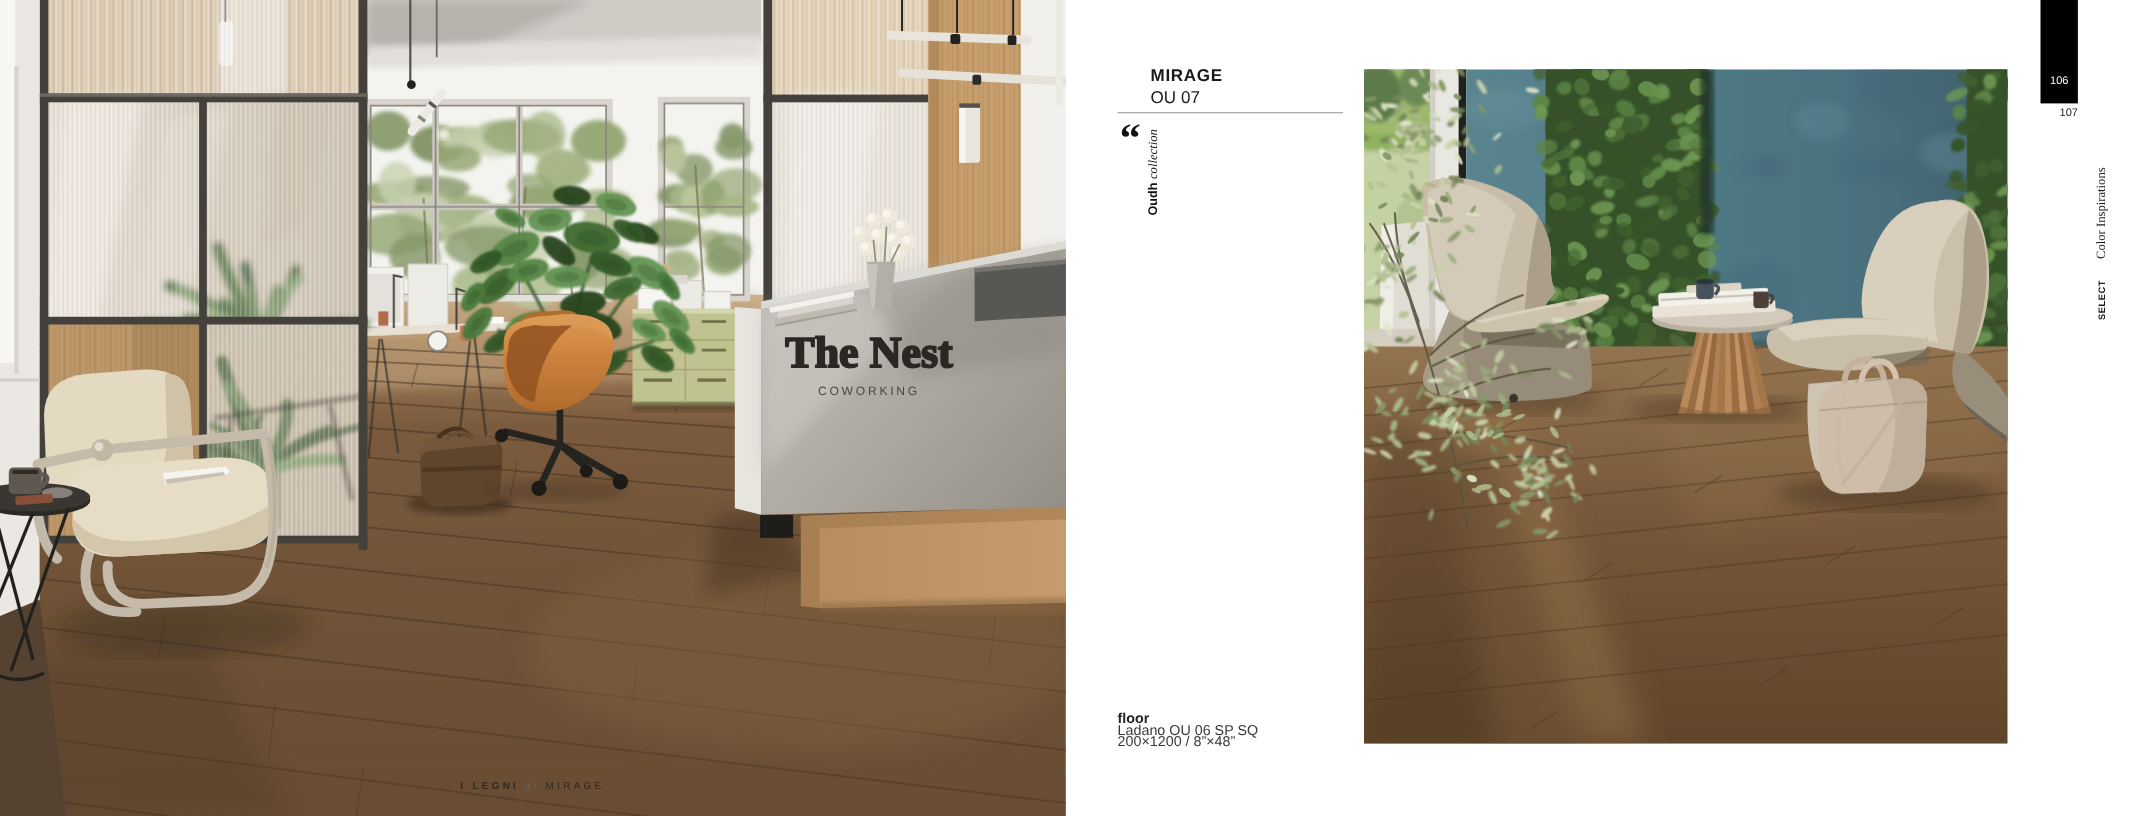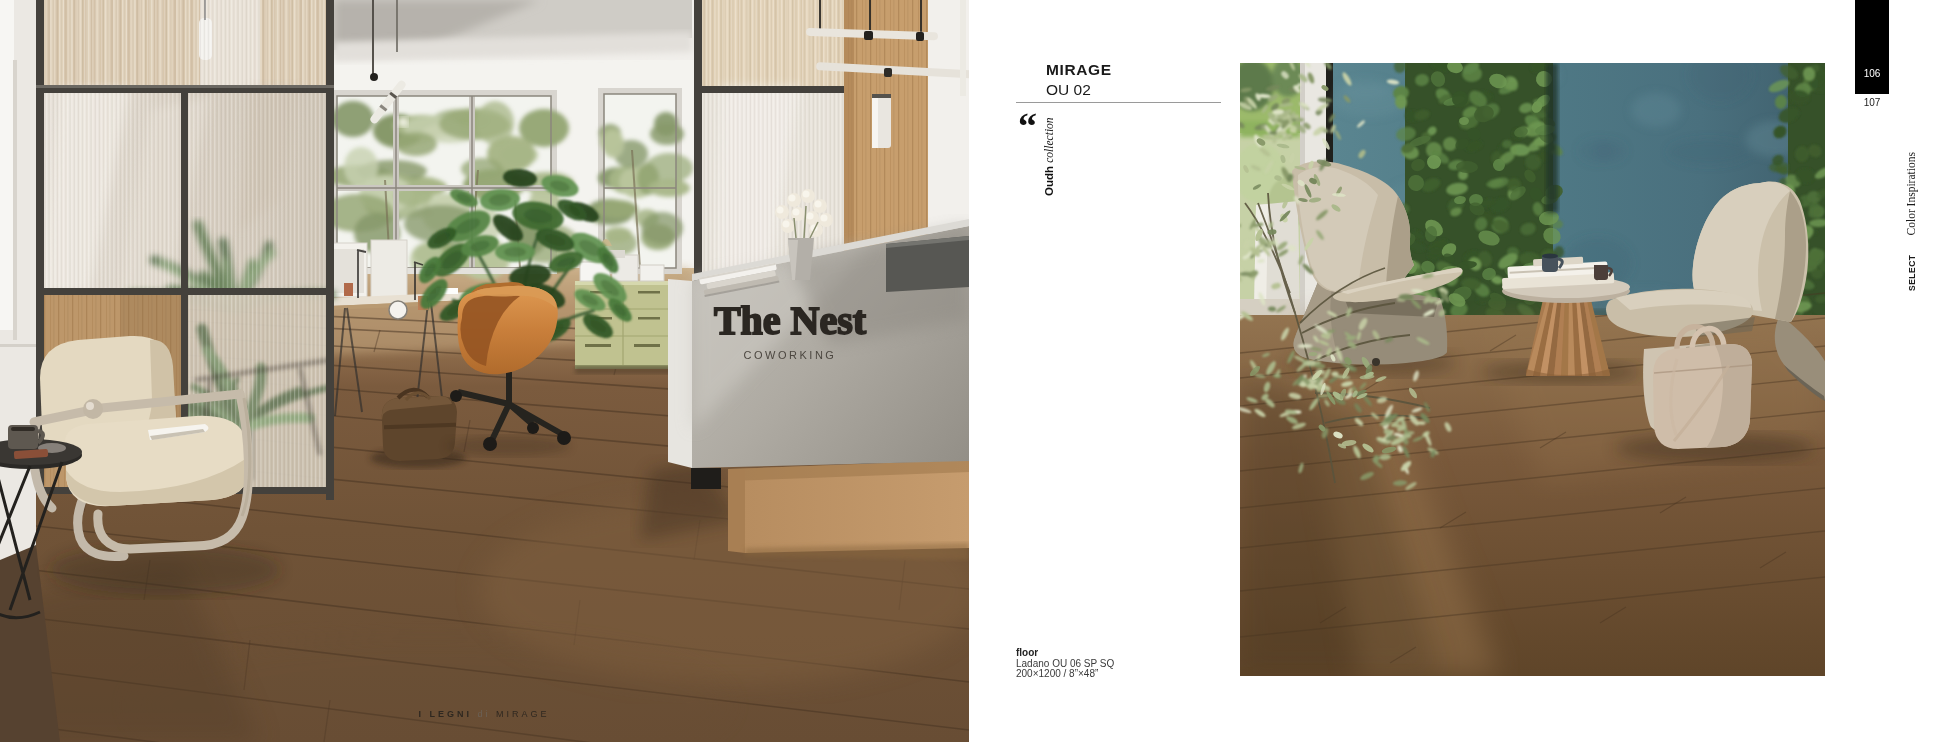--- a/index.html
+++ b/index.html
@@ -620,33 +620,33 @@
 <ellipse cx="52" cy="448" rx="14" ry="5" fill="#86807a"></ellipse>
 
 <rect x="14" y="450" width="34" height="8" rx="2" fill="#8a4f38" transform="rotate(-4 31 454)"></rect>
 </g>
 
 <text x="484" y="717" text-anchor="middle" font-size="9" letter-spacing="3" fill="#2f2820" font-family="Liberation Sans, sans-serif"><tspan font-weight="bold">I LEGNI</tspan><tspan fill="#6b6156"> di </tspan><tspan>MIRAGE</tspan></text>
 </svg>
 
 <div class="abs" style="left:1046px;top:61px;font-size:15.5px;font-weight:bold;letter-spacing:0.6px;color:#1a1a1a">MIRAGE</div>
 
-<div class="abs" style="left:1046px;top:81px;font-size:15.5px;color:#1a1a1a">OU 02</div>
+<div class="abs" style="left:1046px;top:81px;font-size:15.5px;color:#1a1a1a">OU 07</div>
 
 <div class="abs" style="left:1016px;top:102px;width:205px;height:1px;background:#9a9a9a"></div>
 
 <div class="abs" style="left:1018px;top:104px;font-size:38px;font-weight:bold;font-family:'Liberation Serif',serif;color:#111">“</div>
 
 <div class="abs" style="left:1043px;top:196px;transform:rotate(-90deg);transform-origin:0 0;white-space:nowrap;font-size:11.5px;color:#111"><b>Oudh</b> <span style="font-family:'Liberation Serif',serif;font-style:italic">collection</span></div>
 
-<div class="abs" style="left:1016px;top:648px;font-size:10px;line-height:10.5px;color:#3a3a3a"><b style="color:#222">floor</b><br>Ladano OU 06 SP SQ<br>200×1200 / 8”×48”</div>
+<div class="abs" style="left:1016px;top:648px;font-size:13px;line-height:10.5px;color:#3a3a3a"><b style="color:#222">floor</b><br>Ladano OU 06 SP SQ<br>200×1200 / 8”×48”</div>
 
 <div class="abs" style="left:1855px;top:0;width:34px;height:94px;background:#000"></div>
 <div class="abs" style="left:1855px;top:68px;width:34px;text-align:center;font-size:10px;color:#fff">106</div>
-<div class="abs" style="left:1855px;top:97px;width:34px;text-align:center;font-size:10px;color:#222">107</div>
+<div class="abs" style="left:1855px;top:97px;width:34px;text-align:right;font-size:10px;color:#222">107</div>
 
 <div class="abs" style="left:1901px;top:291px;transform:rotate(-90deg);transform-origin:0 0;white-space:nowrap;color:#1a1a1a"><span style="font-size:8.5px;font-weight:bold;letter-spacing:0.5px">SELECT</span><span style="display:inline-block;width:19px"></span><span style="font-family:'Liberation Serif',serif;font-size:11.5px">Color Inspirations</span></div>
 
 <svg class="abs" style="left:1240px;top:63px" width="585" height="613" viewBox="0 0 585 613">
 <defs>
 <linearGradient id="teal" x1="0" y1="0" x2="1" y2="0">
 <stop offset="0" stop-color="#5a8590"></stop>
         <stop offset="0.35" stop-color="#507b87"></stop>
 <stop offset="0.75" stop-color="#4a707e"></stop>
         <stop offset="1" stop-color="#3f5f6c"></stop>

